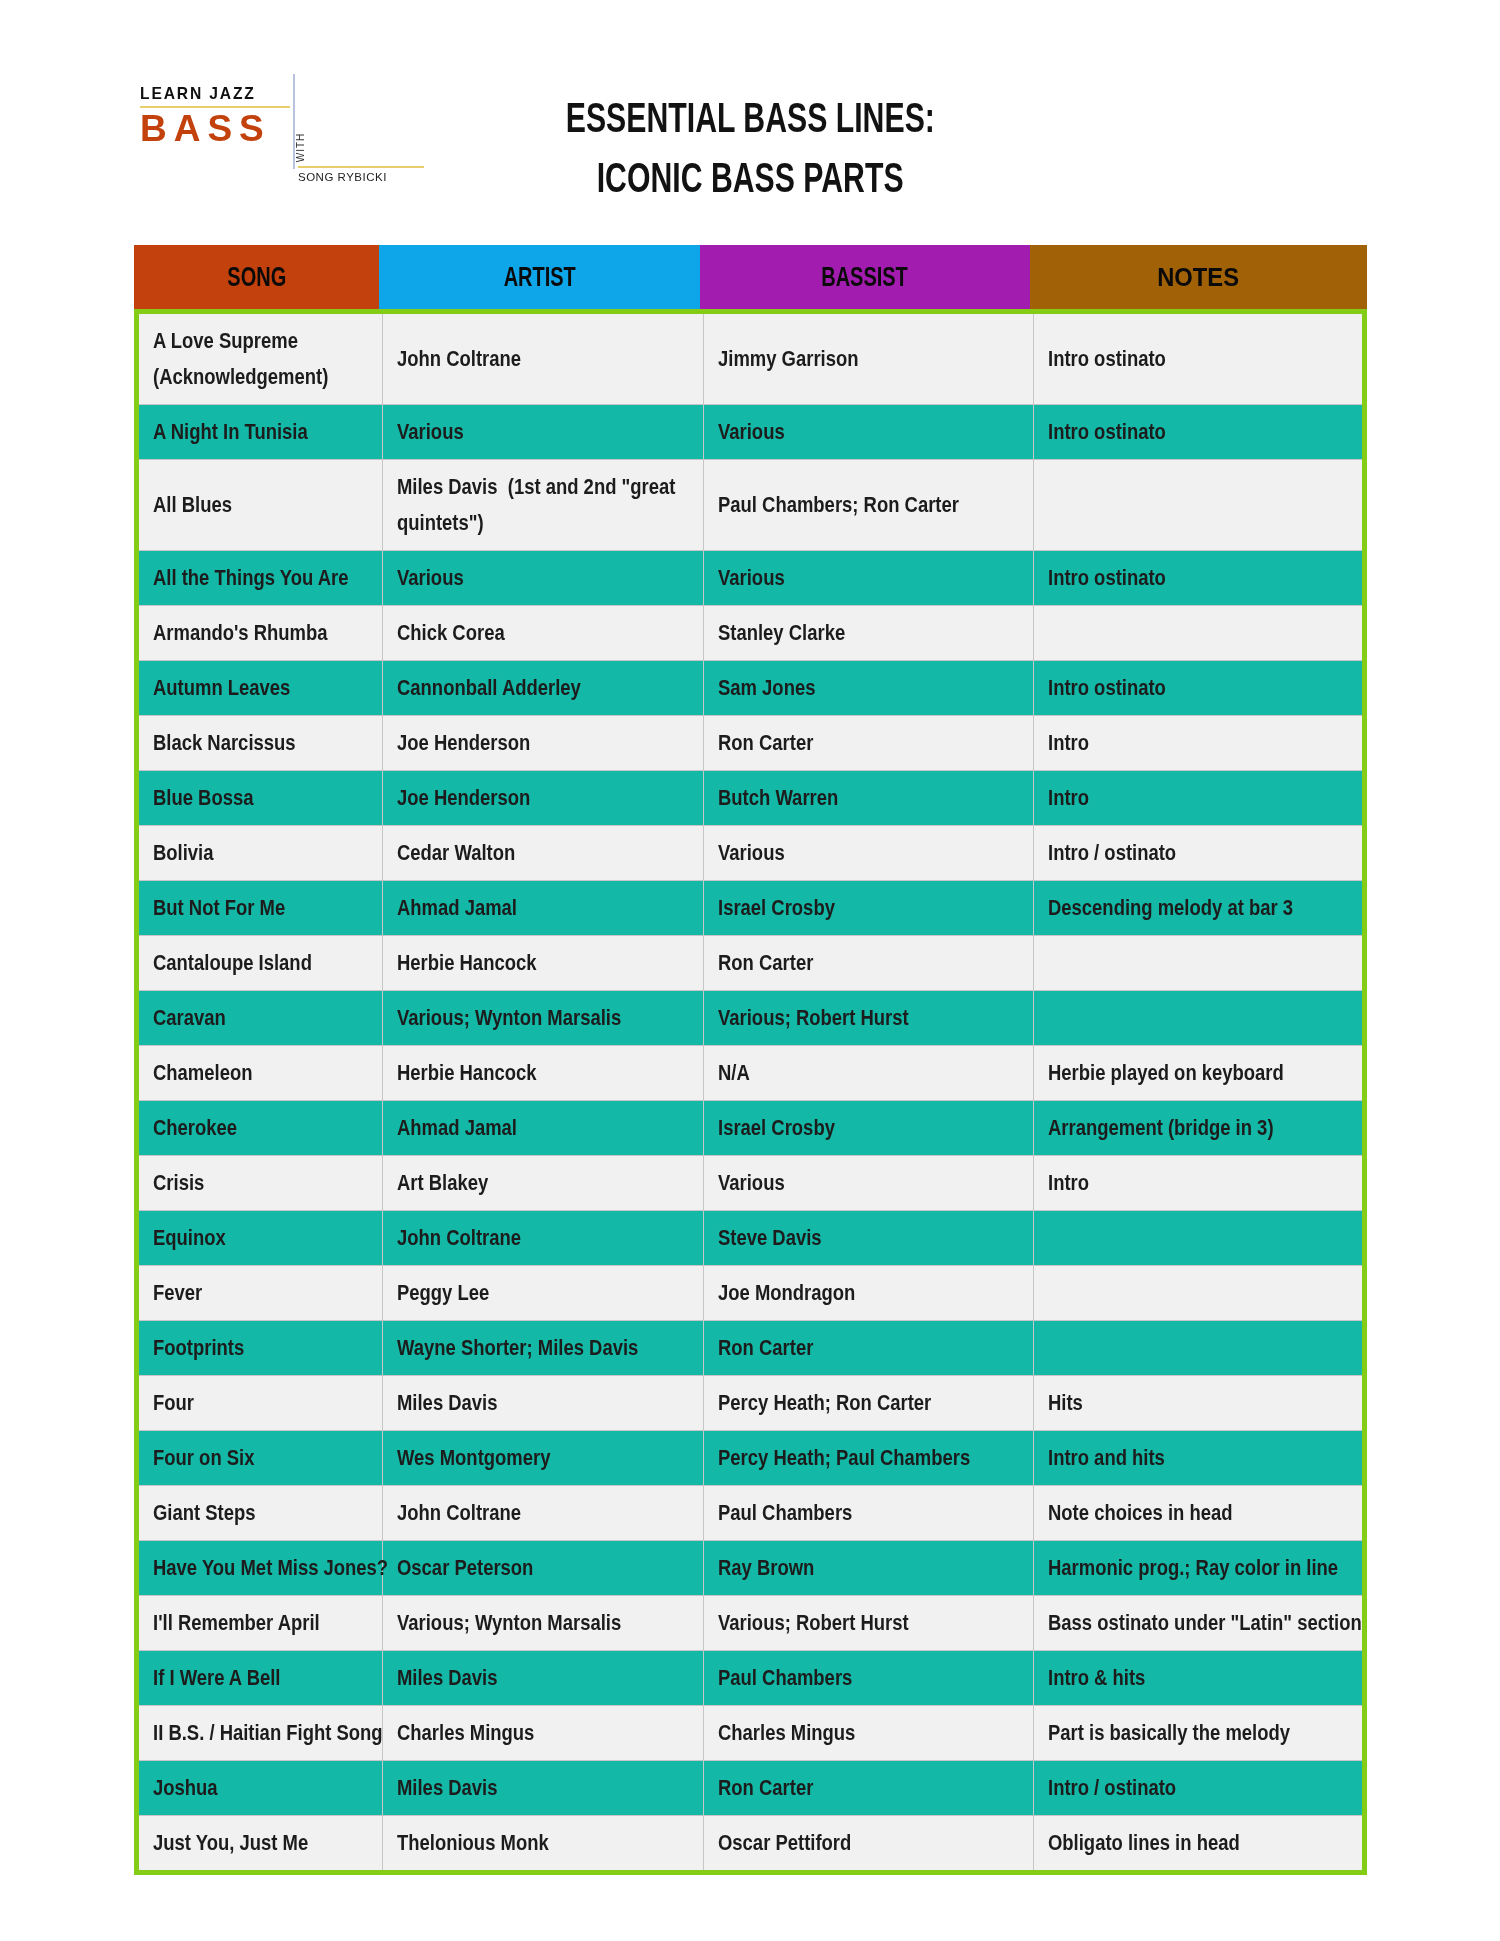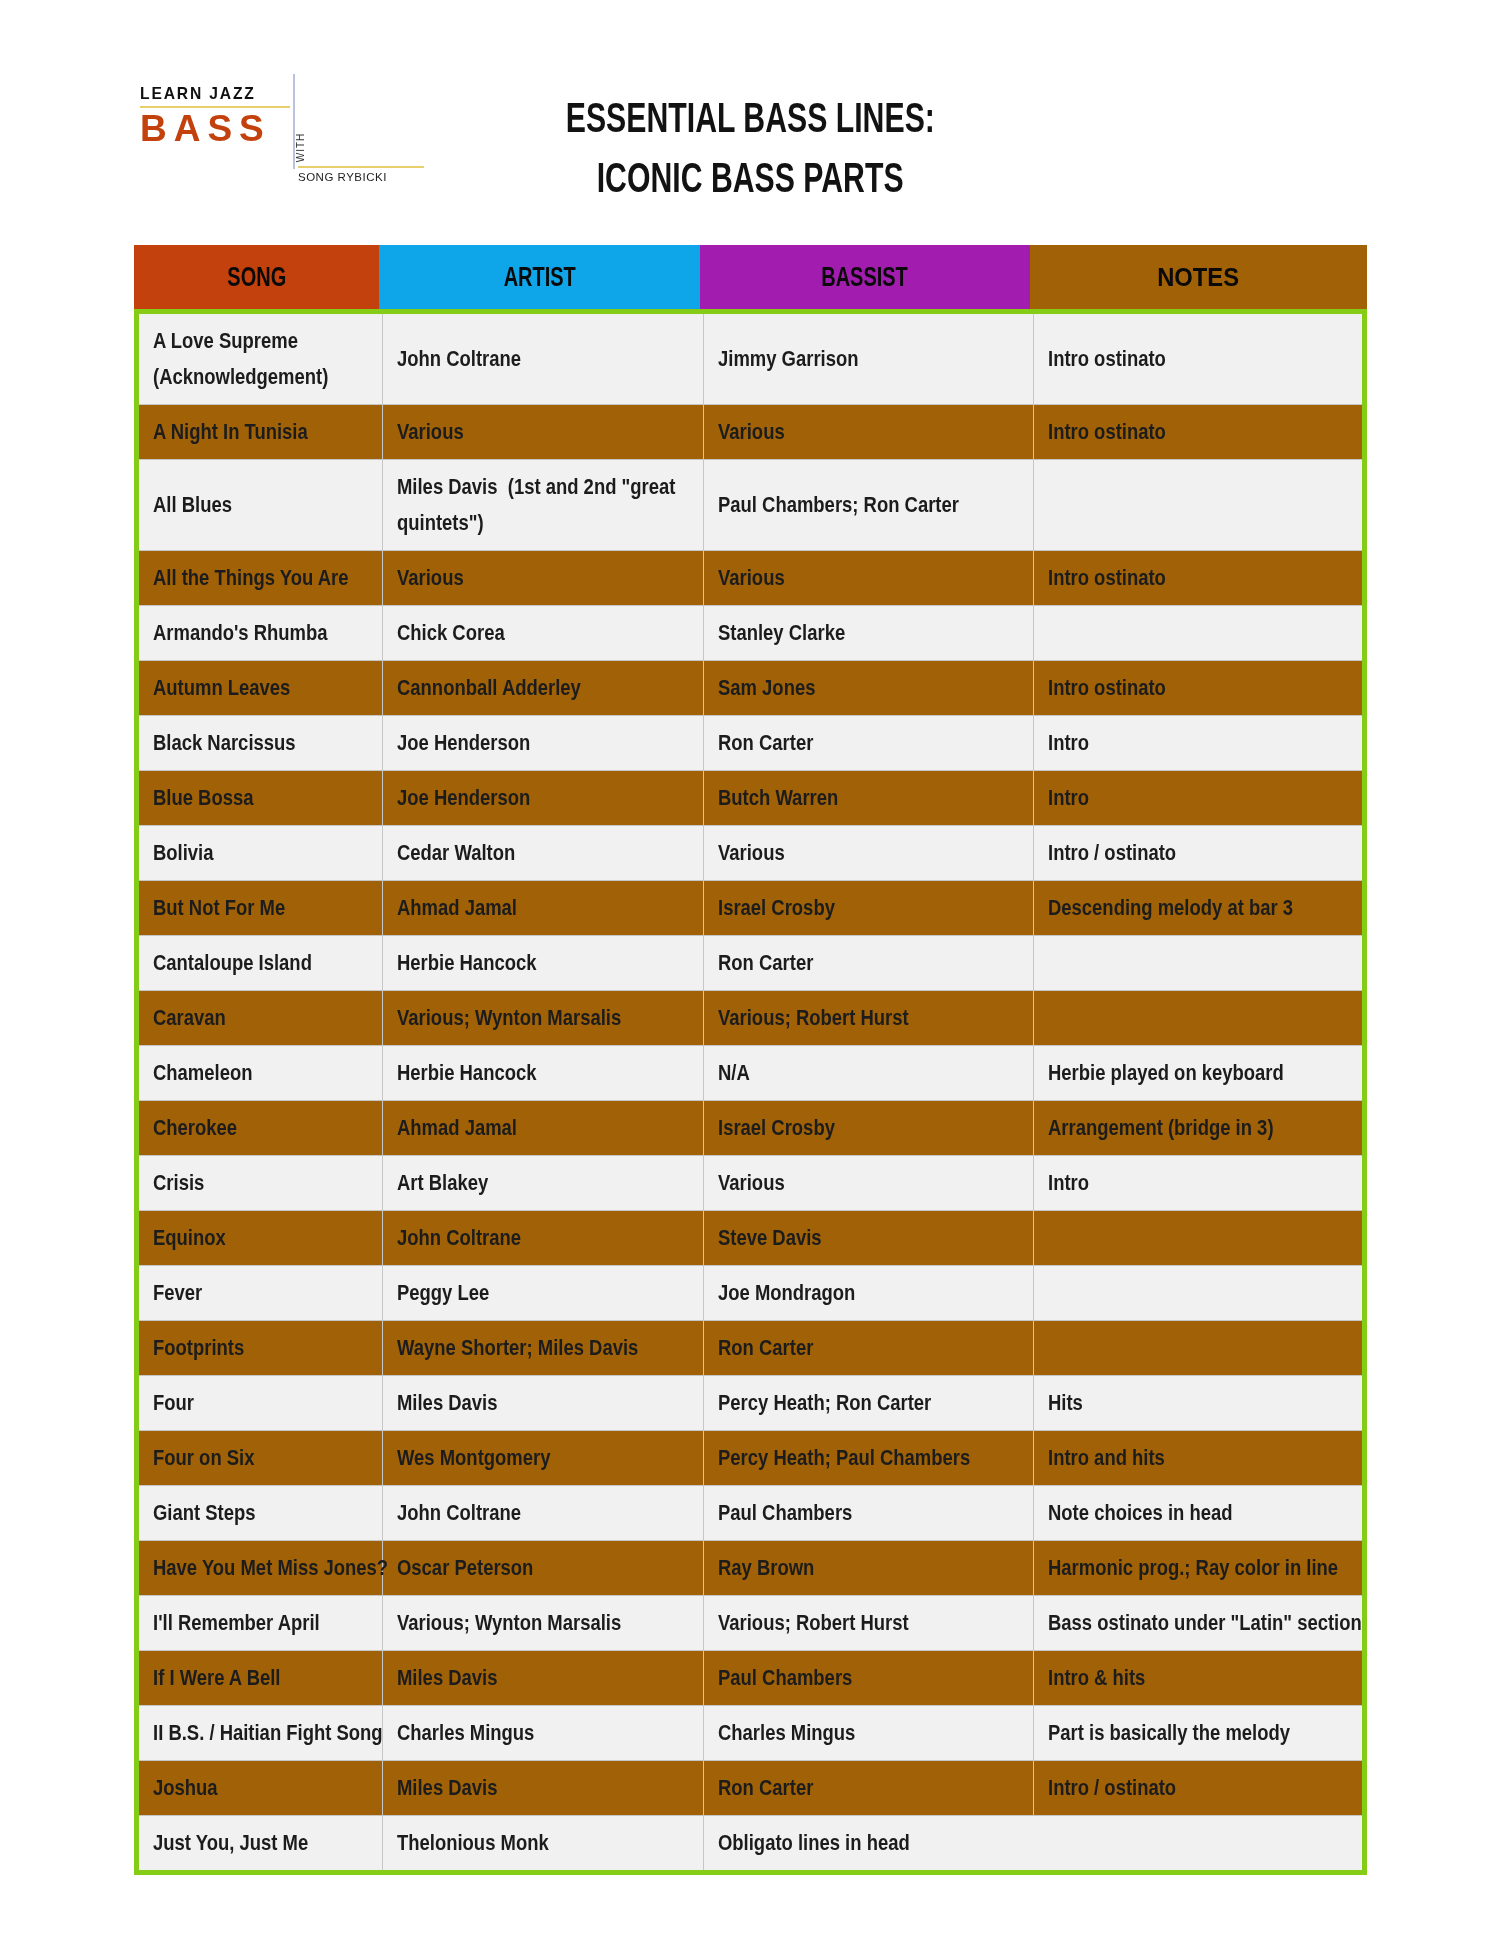--- a/index.html
+++ b/index.html
@@ -18,21 +18,21 @@
   .title{position:absolute; left:0; right:0; top:88px; margin:0; text-align:center; font-size:42px; line-height:60px; font-weight:bold; color:#121212; letter-spacing:0px;}
   .title .tline{display:inline-block; transform:scaleX(.72); transform-origin:50% 50%; white-space:pre;}
 
   
   .table{position:absolute; left:134px; top:245px; width:1233px;}
   .thead{display:grid; grid-template-columns:245px 321px 330px 337px; height:64px;}
   .th{display:flex; align-items:center; justify-content:center; font-weight:bold; font-size:27px; color:#0a0a0a;}
   .th .hspan{display:inline-block; transform:scaleX(.74); transform-origin:50% 50%; white-space:pre;}
   .th.notes .hspan{transform:scaleX(.95); font-size:25px;}
   .tbody{border:5px solid #84cc16; box-sizing:border-box;font-weight:bold;}
-  .row{display:grid; grid-template-columns:244px 321px 330px 336px; border-bottom:1px solid #c6c6c6; background:#a16207;}
+  .row{display:grid; grid-template-columns:244px 321px 330px 336px; border-bottom:1px solid #c6c6c6; background:#14b8a6;}
   .row:last-child{border-bottom:none;}
   .row:nth-child(odd){background:#f1f1f1;}
   .cell{min-height:54px; box-sizing:border-box; padding:9px 6px 9px 14px; display:flex; align-items:center; border-right:1px solid #c6c6c6; font-size:22.5px; line-height:36px; color:#1c1c1c;}
   .cell:last-child{border-right:none;}
   .cell .cspan{display:inline-block; transform:scaleX(.82); transform-origin:0 50%; white-space:pre;}
 </style>
 </head>
 <body>
 
 <div class="page-header">
@@ -431,17 +431,20 @@
         </div>
       </div>
       <div class="row">
         <div class="cell">
           <span class="cspan">Just You, Just Me</span>
         </div>
         <div class="cell">
           <span class="cspan">Thelonious Monk</span>
         </div>
         <div class="cell">
+          <span class="cspan">Oscar Pettiford</span>
+        </div>
+        <div class="cell">
           <span class="cspan">Obligato lines in head</span>
         </div>
       </div>
     </div>
 </div>
 
 </body></html>

